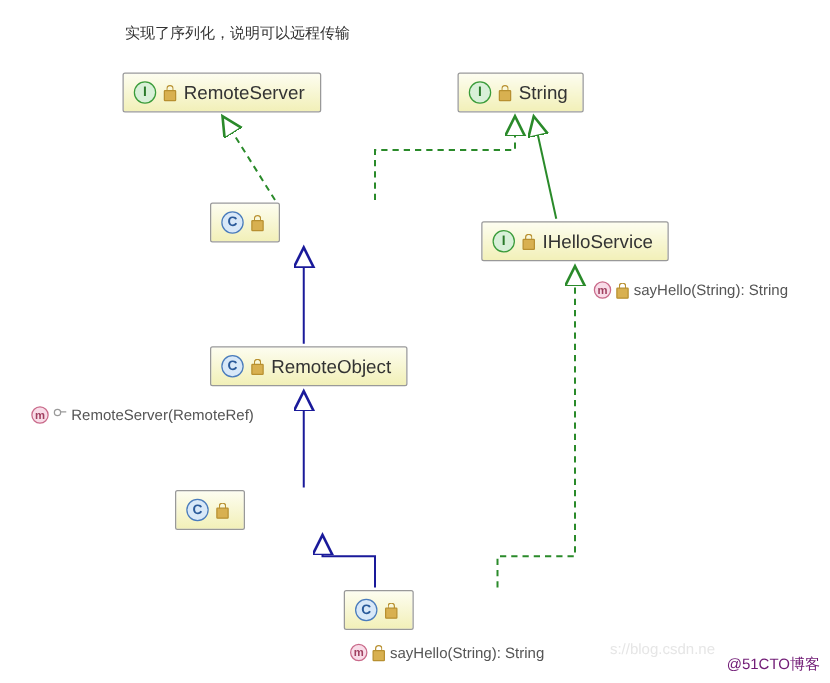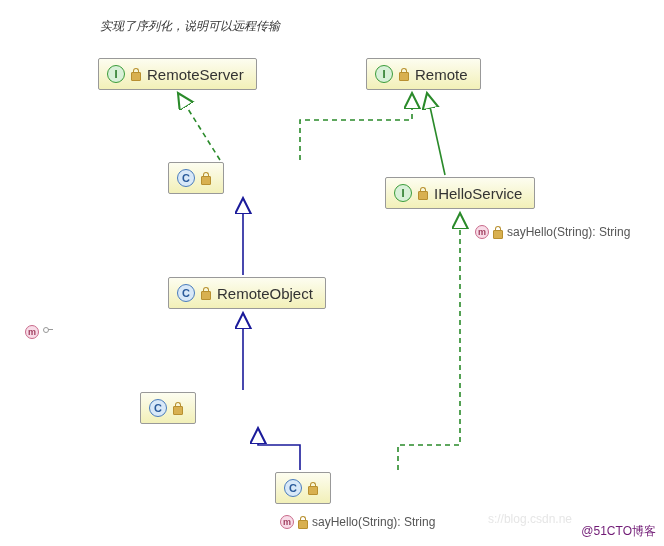--- a/index.html
+++ b/index.html
@@ -9,21 +9,20 @@
     height: 546px;
     background: #fff;
     font-family: "Microsoft YaHei", Arial, sans-serif;
     position: relative;
     overflow: hidden;
   }
   .annotation {
     position: absolute;
     font-size: 12px;
     color: #333;
-    font-style: italic;
   }
   .node {
     position: absolute;
     background: linear-gradient(180deg, #fdfdf0 0%, #f2f0b8 100%);
     border: 1px solid #999;
     border-radius: 2px;
     padding: 6px 12px 6px 8px;
     display: flex;
     align-items: center;
     gap: 6px;
@@ -110,21 +109,21 @@
 
 <div class="node" style="left:98px; top:58px;">
   <span class="ico ico-i">I</span>
   <span class="lock"></span>
   <span>RemoteServer</span>
 </div>
 
 <div class="node" style="left:366px; top:58px;">
   <span class="ico ico-i">I</span>
   <span class="lock"></span>
-  <span>Remote</span>
+  <span>String</span>
 </div>
 
 <div class="node" style="left:168px; top:162px;">
   <span class="ico ico-c">C</span>
   <span class="lock"></span>
 </div>
 
 <div class="node" style="left:385px; top:177px;">
   <span class="ico ico-i">I</span>
   <span class="lock"></span>
@@ -149,20 +148,21 @@
 
 <div class="method" style="left:475px; top:225px;">
   <span class="ico ico-m" style="width:14px;height:14px;font-size:9px;">m</span>
   <span class="lock"></span>
   <span>sayHello(String): String</span>
 </div>
 
 <div class="method" style="left:25px; top:325px;">
   <span class="ico ico-m" style="width:14px;height:14px;font-size:9px;">m</span>
   <span class="key"></span>
+  <span>RemoteServer(RemoteRef)</span>
 </div>
 
 <div class="method" style="left:280px; top:515px;">
   <span class="ico ico-m" style="width:14px;height:14px;font-size:9px;">m</span>
   <span class="lock"></span>
   <span>sayHello(String): String</span>
 </div>
 
 <div class="watermark" style="right:92px; bottom:20px; color:#e6e6e6;text-align:right;">s://blog.csdn.ne</div>
 <div class="watermark">@51CTO博客</div>

